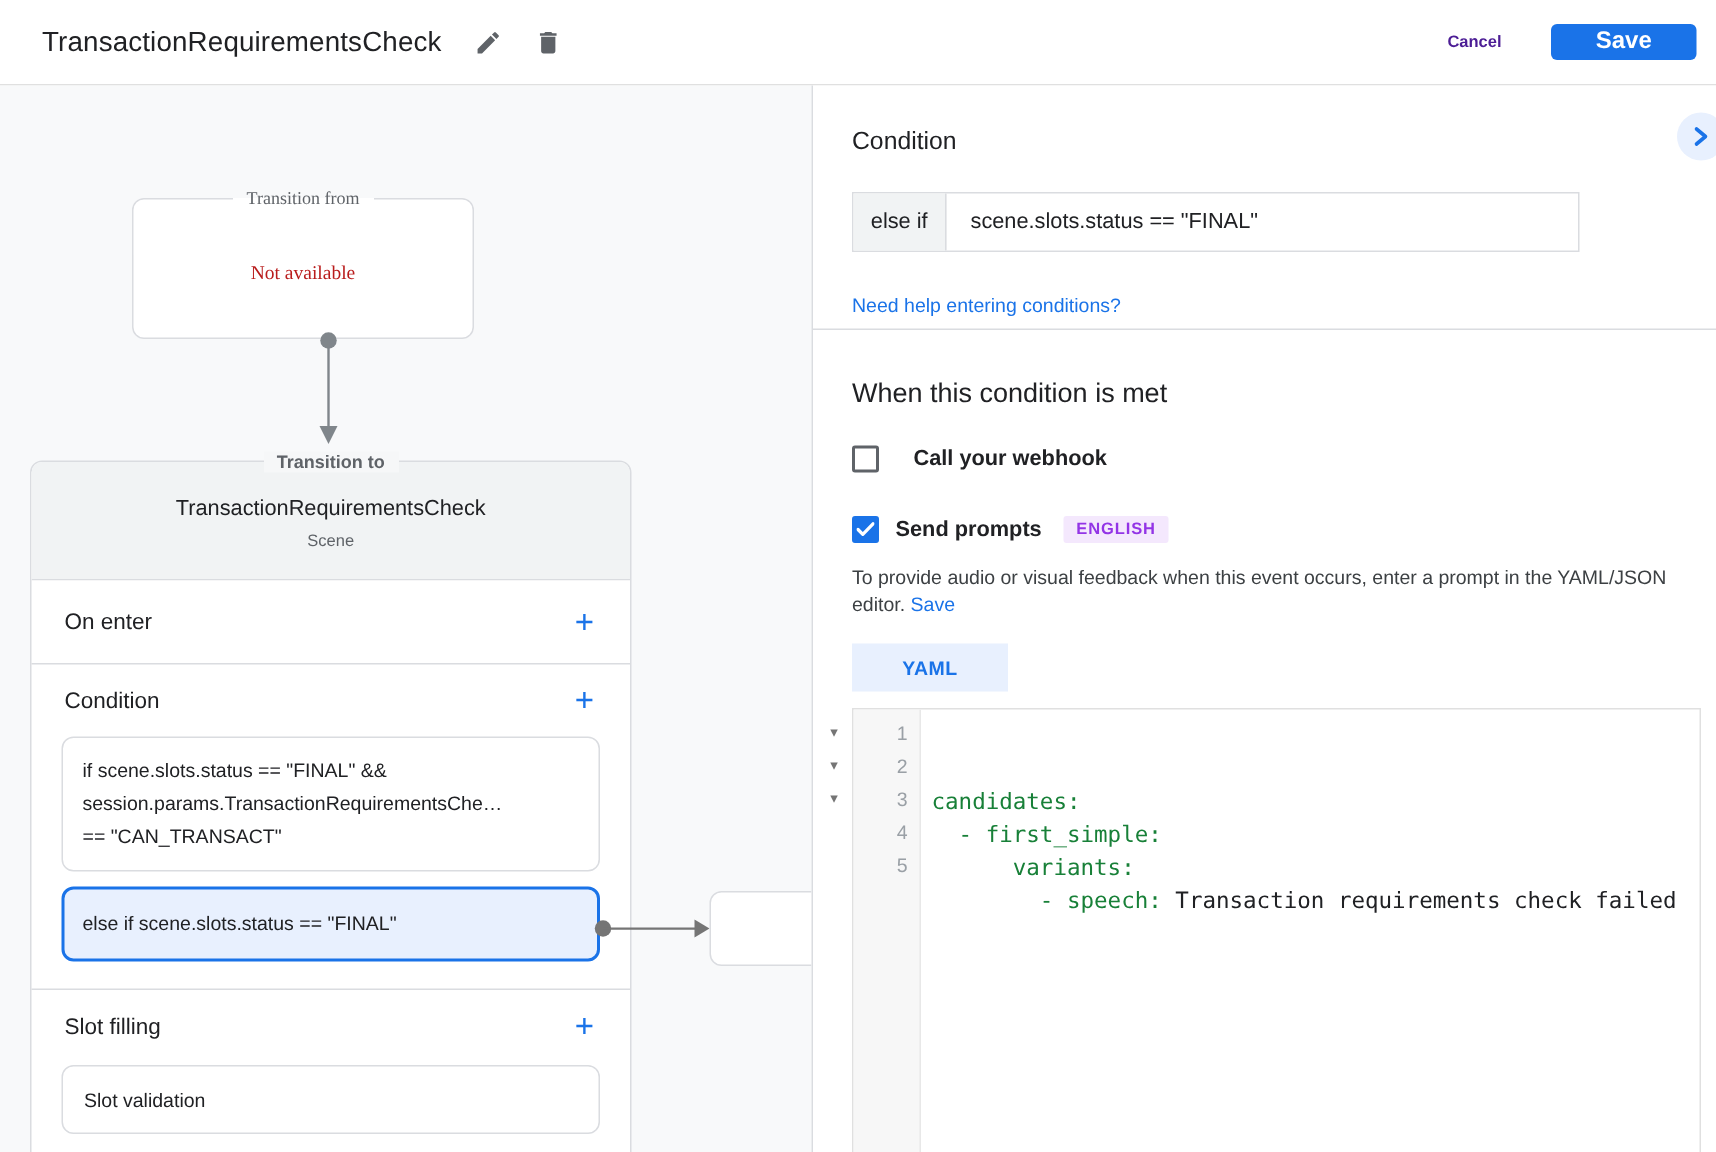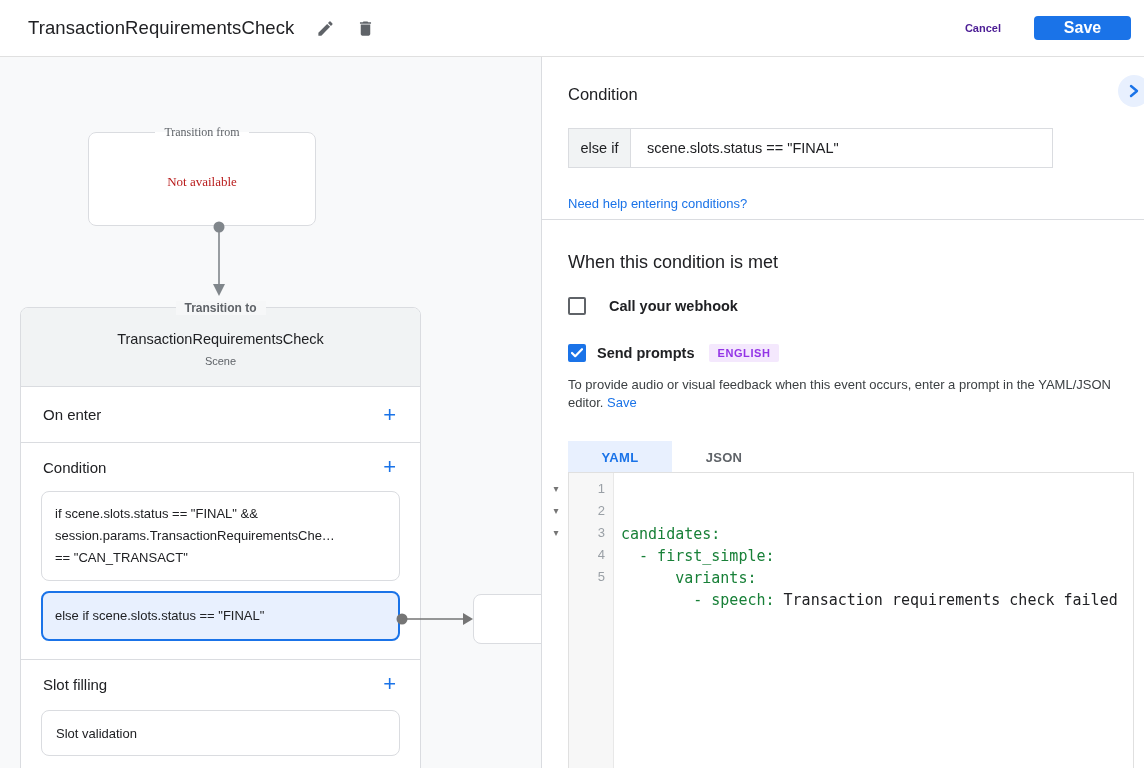--- a/index.html
+++ b/index.html
@@ -87,21 +87,21 @@
   .cbx svg { display:none; }
   .cbx.checked { background:#1a73e8; border-color:#1a73e8; }
   .cbx.checked svg { display:block; }
   .cbx-label { margin-left:11px; font-size:14.5px; font-weight:700; color:#202124; }
   .lang-badge { margin-left:15px; background:#f4e8fd; color:#9334e6; font-size:11px; font-weight:700;
                 letter-spacing:.6px; padding:3px 8px; border-radius:2px; }
 
   .prompt-desc { position:absolute; left:26px; top:319px; width:566px; font-size:13px; line-height:18px; color:#3c4043; }
   .help-link { color:#1a73e8; text-decoration:none; }
 
-  .tabs { position:absolute; left:26px; top:384px; display:flex; }
+  .tabs { position:absolute; left:26px; top:372px; display:flex;flex-direction:column; }
   .tab { width:104px; height:32px; display:flex; align-items:center; justify-content:center;
          font-size:13px; font-weight:700; letter-spacing:.3px; color:#5f6368; cursor:pointer; }
   .tab.active { background:#e8f0fe; color:#1a73e8; }
 
   .editor-wrap { position:absolute; left:26px; top:415px; width:566px; height:340px; }
   .editor { position:relative; width:100%; height:100%; border:1px solid #e0e0e0; background:#fff; overflow:hidden; }
   .gutter-bg { position:absolute; left:0; top:0; bottom:0; width:45px; background:#f7f7f7; border-right:1px solid #e8e8e8; }
   .code-lines { position:relative; padding-top:5px; }
   .cm-line { display:flex; height:22px; }
   .ln { width:45px; flex:0 0 auto; text-align:right; padding-right:9px; color:#9aa0a6; font-size:13px;

